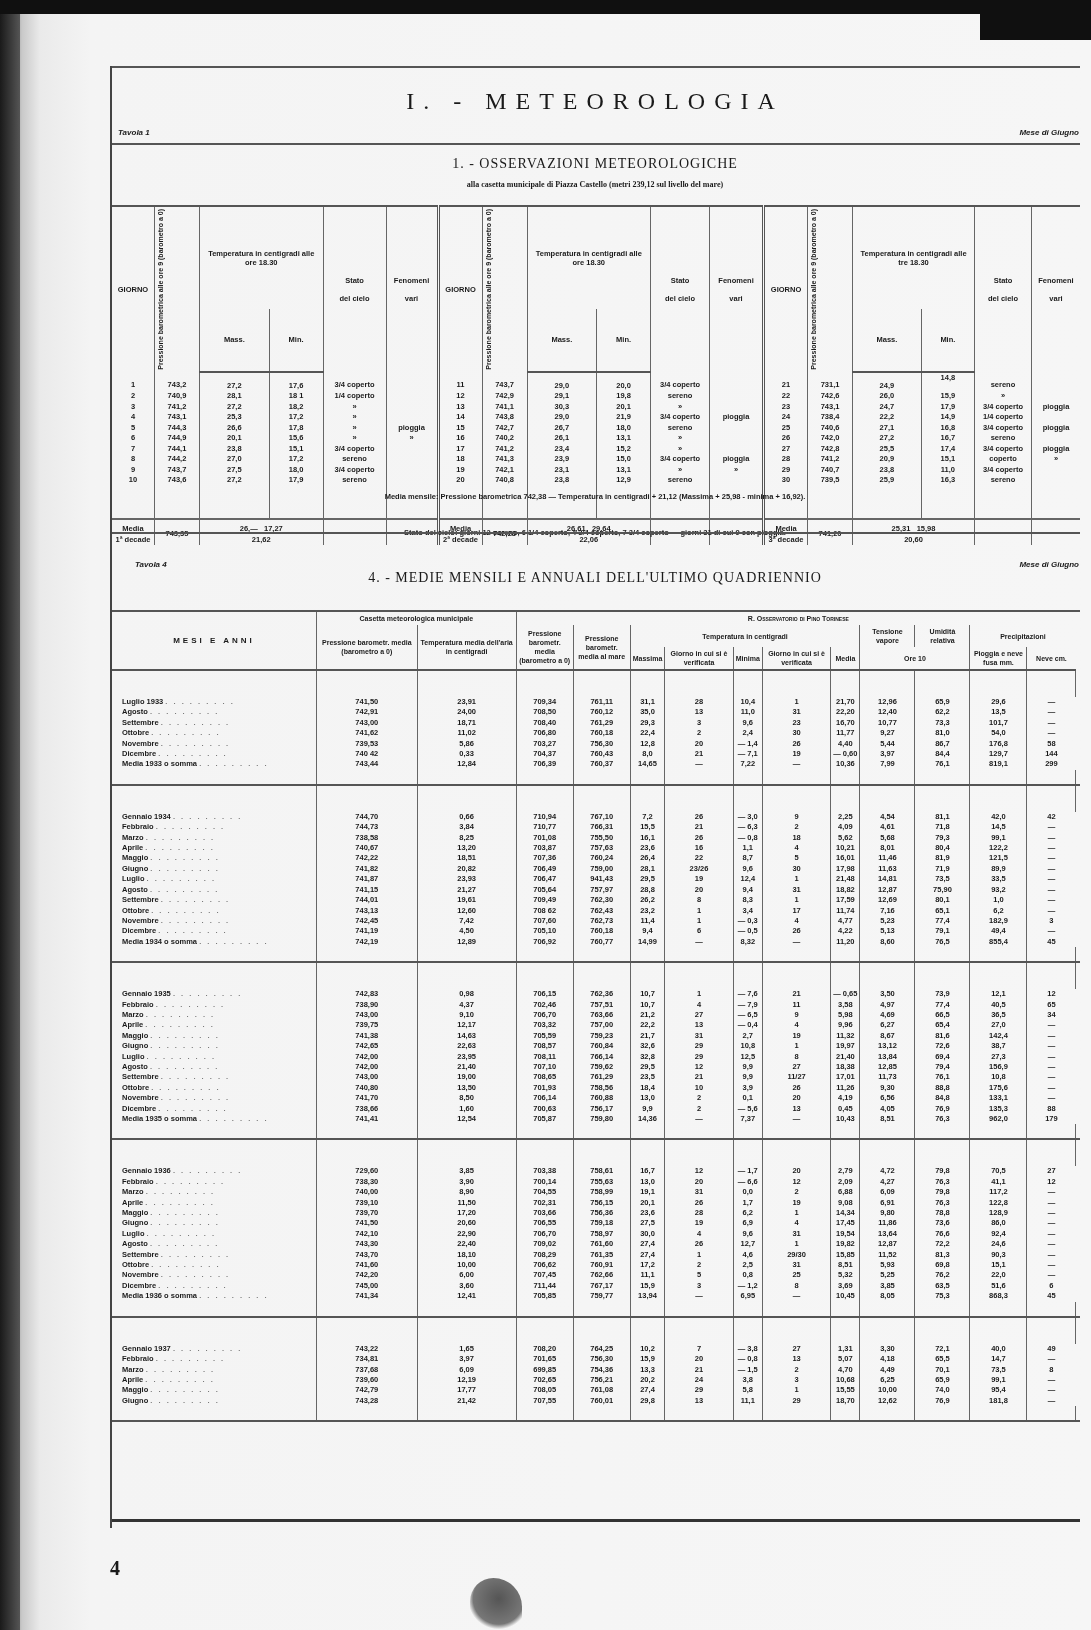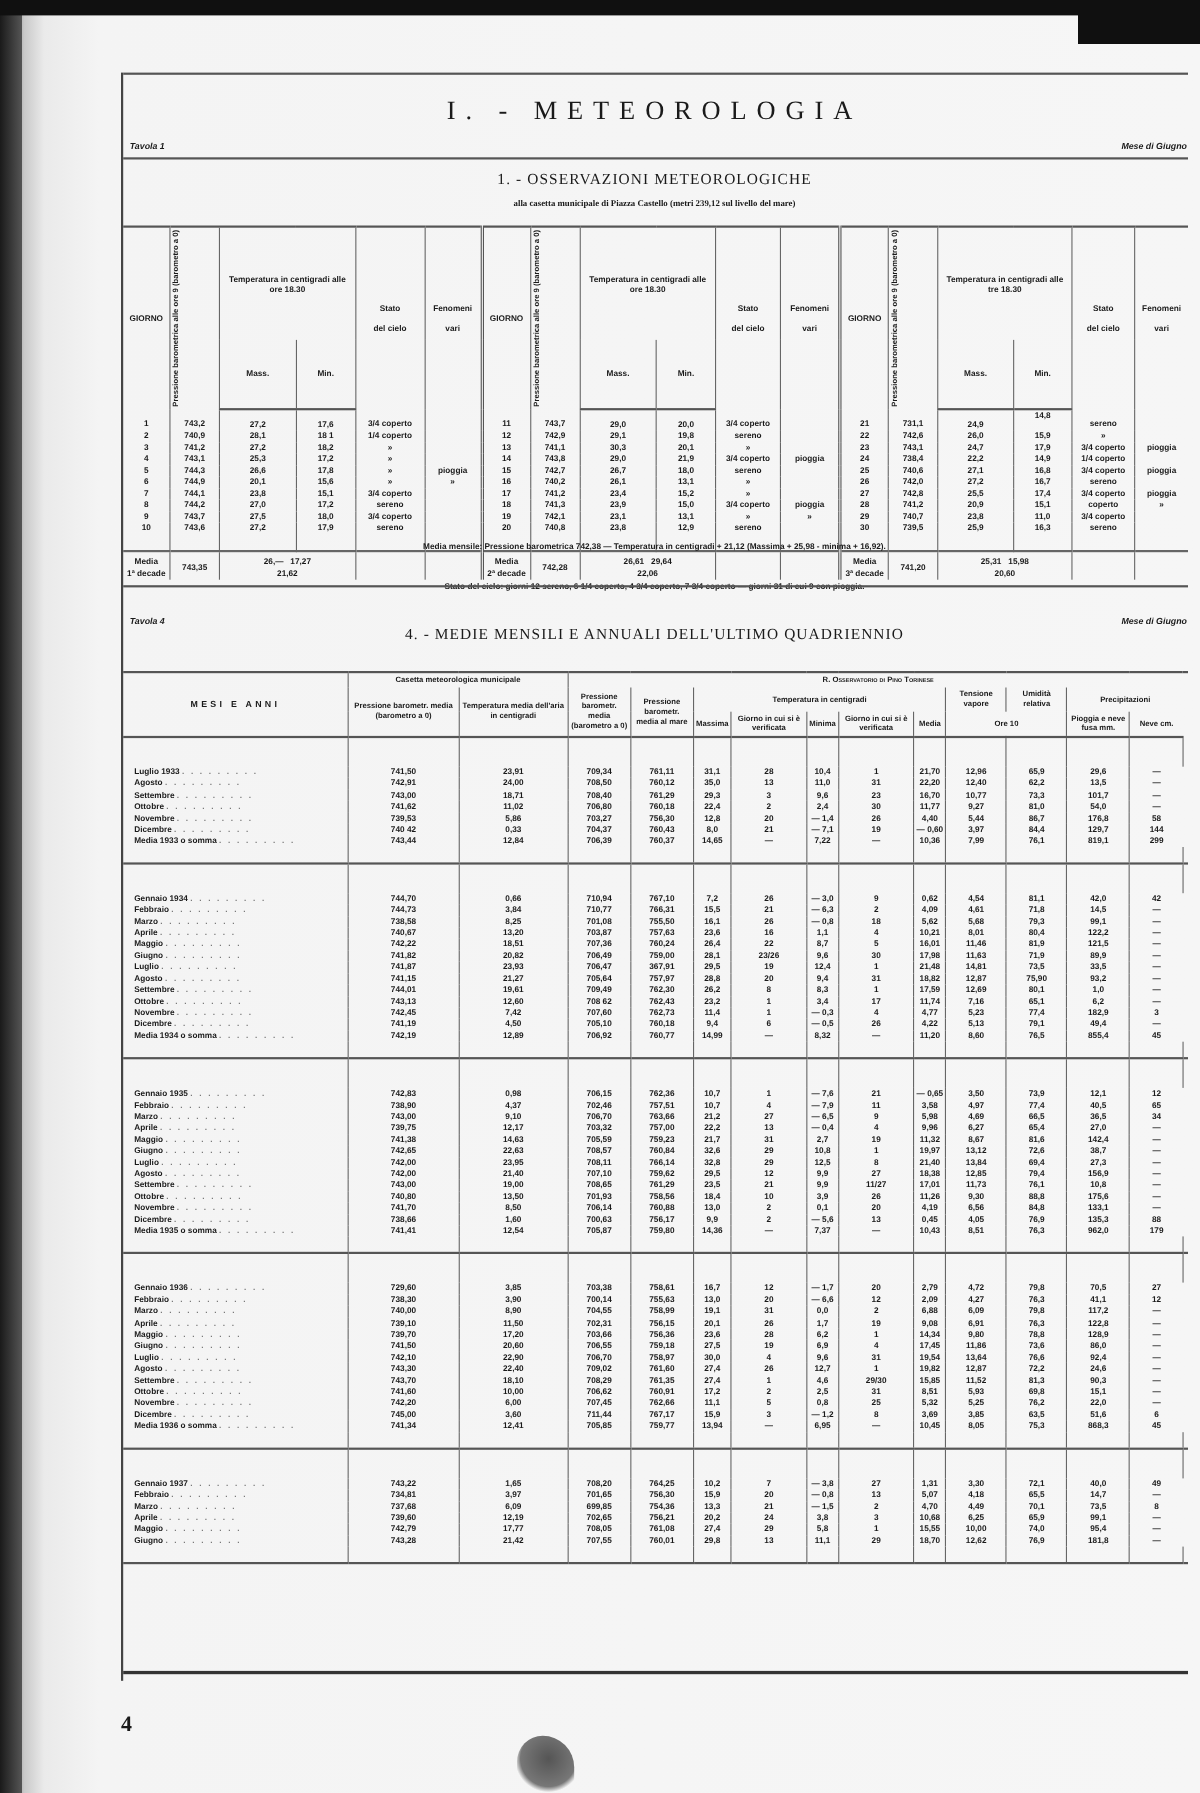--- a/index.html
+++ b/index.html
@@ -278,21 +278,21 @@
         <td style="padding-bottom: 14px;"></td>
         <td class="dbl" style="padding-bottom: 14px;">20</td>
         <td style="padding-bottom: 14px;">740,8</td>
         <td style="padding-bottom: 14px;">23,8</td>
         <td style="padding-bottom: 14px; margin-top: 12px;">12,9</td>
         <td style="padding-bottom: 14px;">sereno</td>
         <td style="padding-bottom: 14px;"></td>
         <td class="dbl" style="padding-bottom: 14px;">30</td>
         <td style="padding-bottom: 14px;">739,5</td>
         <td style="padding-bottom: 14px;">25,9</td>
-        <td style="padding-bottom: 14px;">16,3</td>
+        <td style="padding-bottom: 32px;">16,3</td>
         <td style="padding-bottom: 14px;">sereno</td>
         <td style="padding-bottom: 14px;"></td>
       </tr>
       <tr class="avg">
         <td class="" style="border-left: none;"><span>Media</span><br><span>1ª decade</span></td>
         <td>743,35</td>
         <td colspan="2"><span>26,—</span> &nbsp; <span>17,27</span><br><span>21,62</span></td>
         <td></td>
         <td></td>
         <td class="dbl"><span>Media</span><br><span>2ª decade</span></td>
@@ -306,21 +306,21 @@
         <td></td>
         <td></td>
       </tr>
     </tbody>
 </table>
 
 <div class="footnote" style="top:492px;">Media mensile: Pressione barometrica 742,38 — Temperatura in centigradi + 21,12 (Massima + 25,98 - minima + 16,92).</div>
 <div class="footnote" style="top:528px;">Stato del cielo: giorni 12 sereno, 6 1/4 coperto, 4 3/4 coperto, 7 3/4 coperto — giorni 31 di cui 9 con pioggia.</div>
 
 <div class="hrule" style="left:112px;top:532px;width:968px;"></div>
-<div class="pos small" style="left:118px;top:560px;">Tavola 4</div>
+<div class="pos small" style="left:135px;top:560px;">Tavola 4</div>
 <div class="pos small" style="right:12px;top:560px;">Mese di Giugno</div>
 <div class="title" style="top:570px;font-size:14px;letter-spacing:1px;">4. - MEDIE MENSILI E ANNUALI DELL'ULTIMO QUADRIENNIO</div>
 
 <table class="t4">
   <thead>
     <tr class="r0">
       <th rowspan="3" style="border-left:none;width:200px;letter-spacing:3px;font-size:8px" class="bb">MESI E ANNI</th>
       <th colspan="2" style="width:116px">Casetta meteorologica municipale</th>
       <th colspan="12" style="font-variant:small-caps">R. Osservatorio di Pino Torinese</th>
     </tr>
@@ -512,21 +512,21 @@
       <tr>
         <td class="lbl"><span>Gennaio 1934</span> <span class="dots">. . . . . . . . .</span></td>
         <td>744,70</td>
         <td>0,66</td>
         <td>710,94</td>
         <td>767,10</td>
         <td>7,2</td>
         <td>26</td>
         <td>— 3,0</td>
         <td>9</td>
-        <td>0,62</td>
+        <td>2,25</td>
         <td>4,54</td>
         <td>81,1</td>
         <td>42,0</td>
         <td>42</td>
       </tr>
       <tr>
         <td class="lbl"><span>Febbraio</span> <span class="dots">. . . . . . . . .</span></td>
         <td>744,73</td>
         <td>3,84</td>
         <td>710,77</td>
@@ -603,21 +603,21 @@
         <td>11,63</td>
         <td>71,9</td>
         <td>89,9</td>
         <td>—</td>
       </tr>
       <tr>
         <td class="lbl"><span>Luglio</span> <span class="dots">. . . . . . . . .</span></td>
         <td>741,87</td>
         <td>23,93</td>
         <td>706,47</td>
-        <td>367,91</td>
+        <td>941,43</td>
         <td>29,5</td>
         <td>19</td>
         <td>12,4</td>
         <td>1</td>
         <td>21,48</td>
         <td>14,81</td>
         <td>73,5</td>
         <td>33,5</td>
         <td>—</td>
       </tr>

